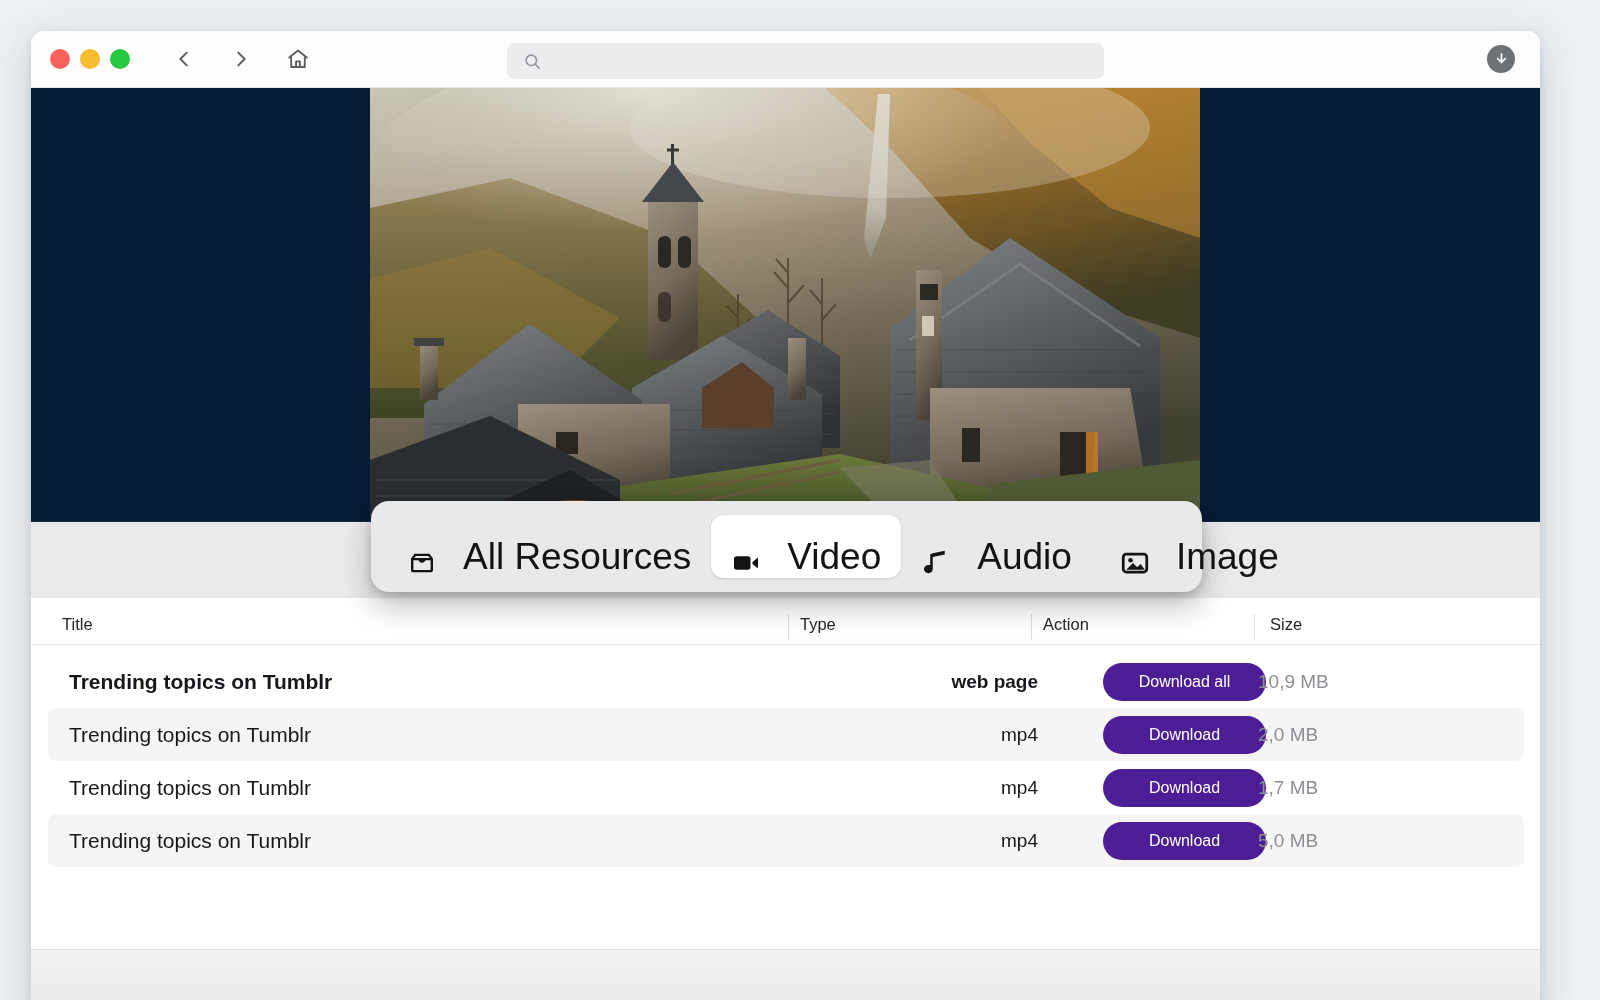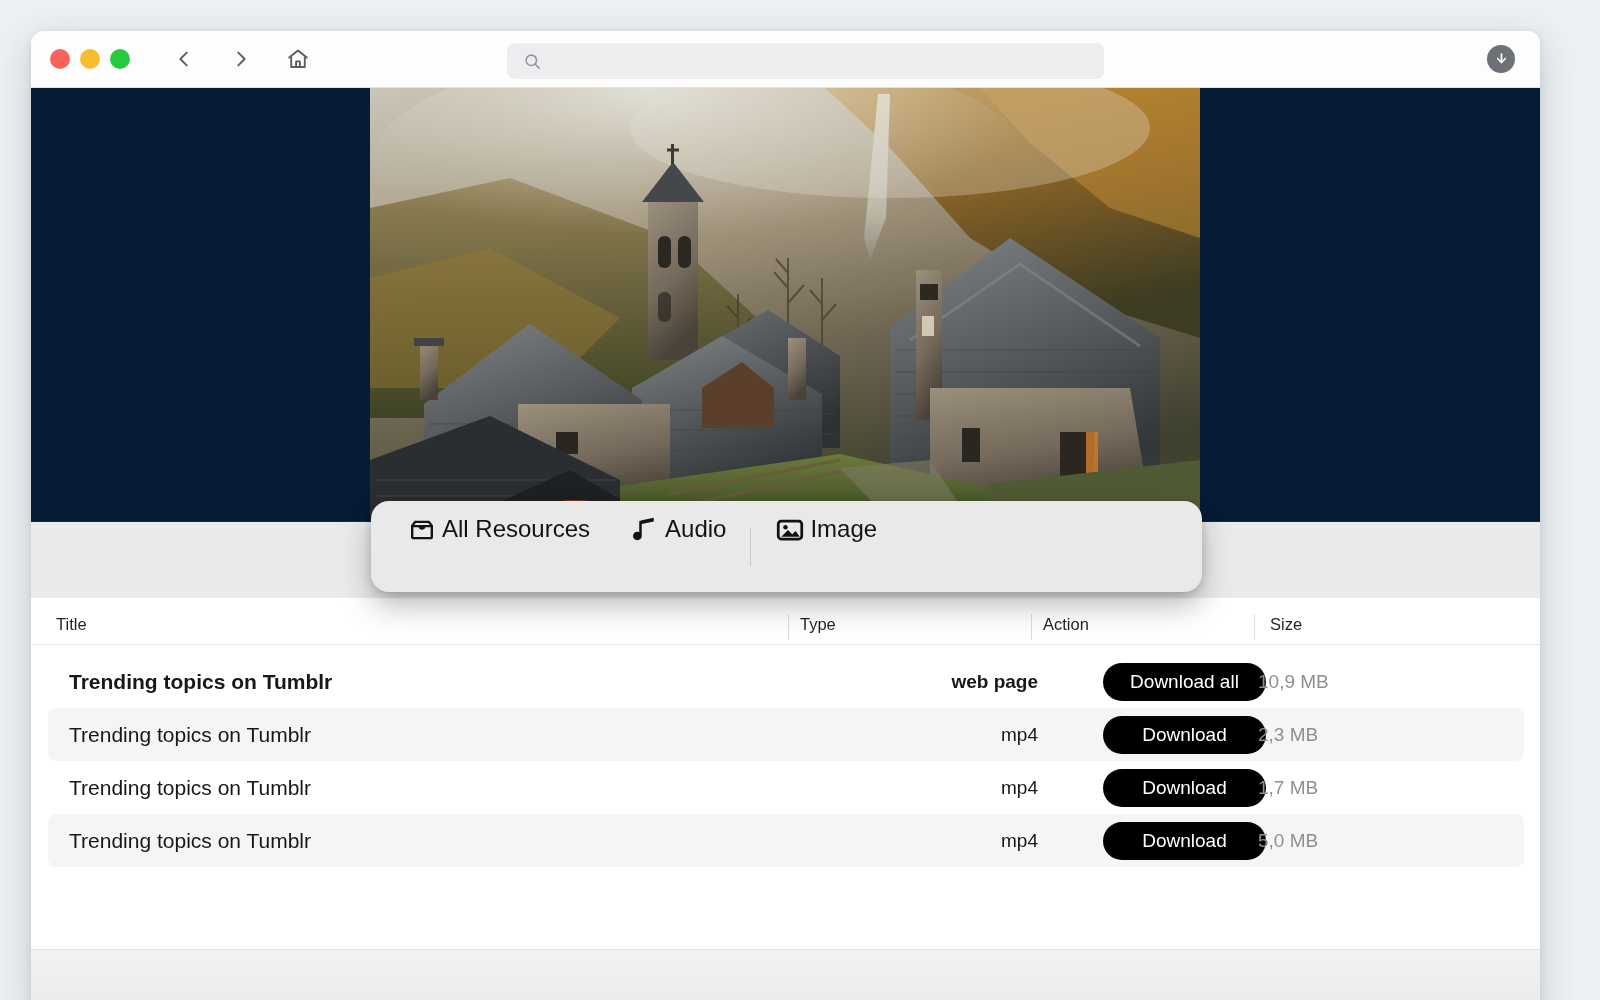--- a/index.html
+++ b/index.html
@@ -144,31 +144,31 @@
     border-radius: 18px;
     box-shadow: 0 14px 30px rgba(0,0,0,0.26),
                 0 3px 10px rgba(0,0,0,0.14);
     display: flex;
     align-items: center;
     padding: 0 16px;
     z-index: 20;
   }
   .filter-tab {
     display: flex;
-    align-items: flex-start;
-    gap: 5px;
+    align-items: flex-end;
+    gap: 26px;
     height: 63px;
     padding: 0 20px;
     border-radius: 13px;
     cursor: pointer;
     color: #111315;
     background: transparent;
     border: none;
     font-family: "Liberation Sans", sans-serif;
-    font-size: 24px;
+    font-size: 37px;
     white-space: nowrap;
   }
   .filter-tab.active {
     background: #ffffff;
     box-shadow: 0 1px 3px rgba(0,0,0,0.14);
   }
   .filter-tab .ficon { display: flex; align-items: center; }
   .tab-divider {
     width: 1px;
     height: 38px;
@@ -188,21 +188,21 @@
     align-items: flex-end;
     border-bottom: 1px solid #e6e6e6;
   }
   .th {
     font-size: 16.5px;
     color: #1f2225;
     padding-bottom: 10px;
     position: relative;
     cursor: pointer;
   }
-  .th-title  { position: absolute; left: 25px; text-align: right; }
+  .th-title  { position: absolute; left: 31px; text-align: right; }
   .th-type   { position: absolute; left: 757px; padding-left: 12px; }
   .th-action { position: absolute; left: 1000px; padding-left: 12px; }
   .th-size   { position: absolute; left: 1223px; padding-left: 16px; }
   .th-sep {
     position: absolute;
     bottom: 4px;
     width: 1px;
     height: 26px;
     background: #dcdcdc;
   }
@@ -236,28 +236,28 @@
     font-size: 19px;
     color: #16181b;
   }
   .row.primary .cell-type { font-weight: bold; }
 
   .cell-action {
     position: absolute;
     left: 1055px;
   }
   .dl-btn {
-    background: #000000;
+    background: #4c1d95;
     color: #ffffff;
     border: none;
     border-radius: 19px;
     height: 38px;
     padding: 0 22px;
     font-family: "Liberation Sans", sans-serif;
-    font-size: 19px;
+    font-size: 16px;
     cursor: pointer;
     min-width: 163px;
     white-space: nowrap;
   }
 
   .cell-size {
     position: absolute;
     left: 1210px;
     width: 260px;
     text-align: left;
@@ -470,20 +470,29 @@
 
     <button class="filter-tab">
       <span class="ficon">
         <svg width="30" height="30" viewBox="0 0 24 24" fill="currentColor">
           <path d="M3.2 8.4 6 4.6h12l2.8 3.8v9.1c0 1-.8 1.9-1.9 1.9H5.1c-1.1 0-1.9-.9-1.9-1.9V8.4Zm2.4-.5h12.8L16.8 6.4H7.2L5.6 7.9Zm-.5 1.9v7.7h13.8V9.8h-4.1c-.4 1.2-1.5 2-2.8 2s-2.4-.8-2.8-2H5.1Z"></path>
         </svg>
       </span>
       <span>All Resources</span>
     </button>
 
+    <button class="filter-tab active">
+      <span class="ficon">
+        <svg width="30" height="30" viewBox="0 0 24 24" fill="currentColor">
+          <rect x="2.4" y="6.6" width="13.2" height="10.8" rx="2.2"></rect>
+          <path d="M17.2 11.2 21.6 7.6v8.8l-4.4-3.6Z"></path>
+        </svg>
+      </span>
+      <span>Video</span>
+    </button>
 
     <button class="filter-tab">
       <span class="ficon">
         <svg width="30" height="30" viewBox="0 0 24 24" fill="currentColor">
           <path d="M9.4 4.2 19 2.2v3l-9.6 2v9.6c0 1.9-1.6 3.3-3.5 3.3S2.4 18.7 2.4 16.8s1.6-3.3 3.5-3.3c.5 0 1 .1 1.5.3V4.9l2-.7Z"></path>
           <path d="M19 5.2v8.1c0 1.8-1.5 3.2-3.3 3.2s-3.3-1.4-3.3-3.2 1.5-3.2 3.3-3.2c.5 0 1 .1 1.4.3V6.9L19 5.2Z" opacity="0"></path>
         </svg>
       </span>
       <span>Audio</span>
     </button>
@@ -524,21 +533,21 @@
         </span>
         <span class="cell-size">10,9 MB</span>
       </div>
 
       <div class="row alt">
         <span class="cell-title">Trending topics on Tumblr</span>
         <span class="cell-type">mp4</span>
         <span class="cell-action">
           <button class="dl-btn">Download</button>
         </span>
-        <span class="cell-size">2,3 MB</span>
+        <span class="cell-size">2,0 MB</span>
       </div>
 
       <div class="row">
         <span class="cell-title">Trending topics on Tumblr</span>
         <span class="cell-type">mp4</span>
         <span class="cell-action">
           <button class="dl-btn">Download</button>
         </span>
         <span class="cell-size">1,7 MB</span>
       </div>

